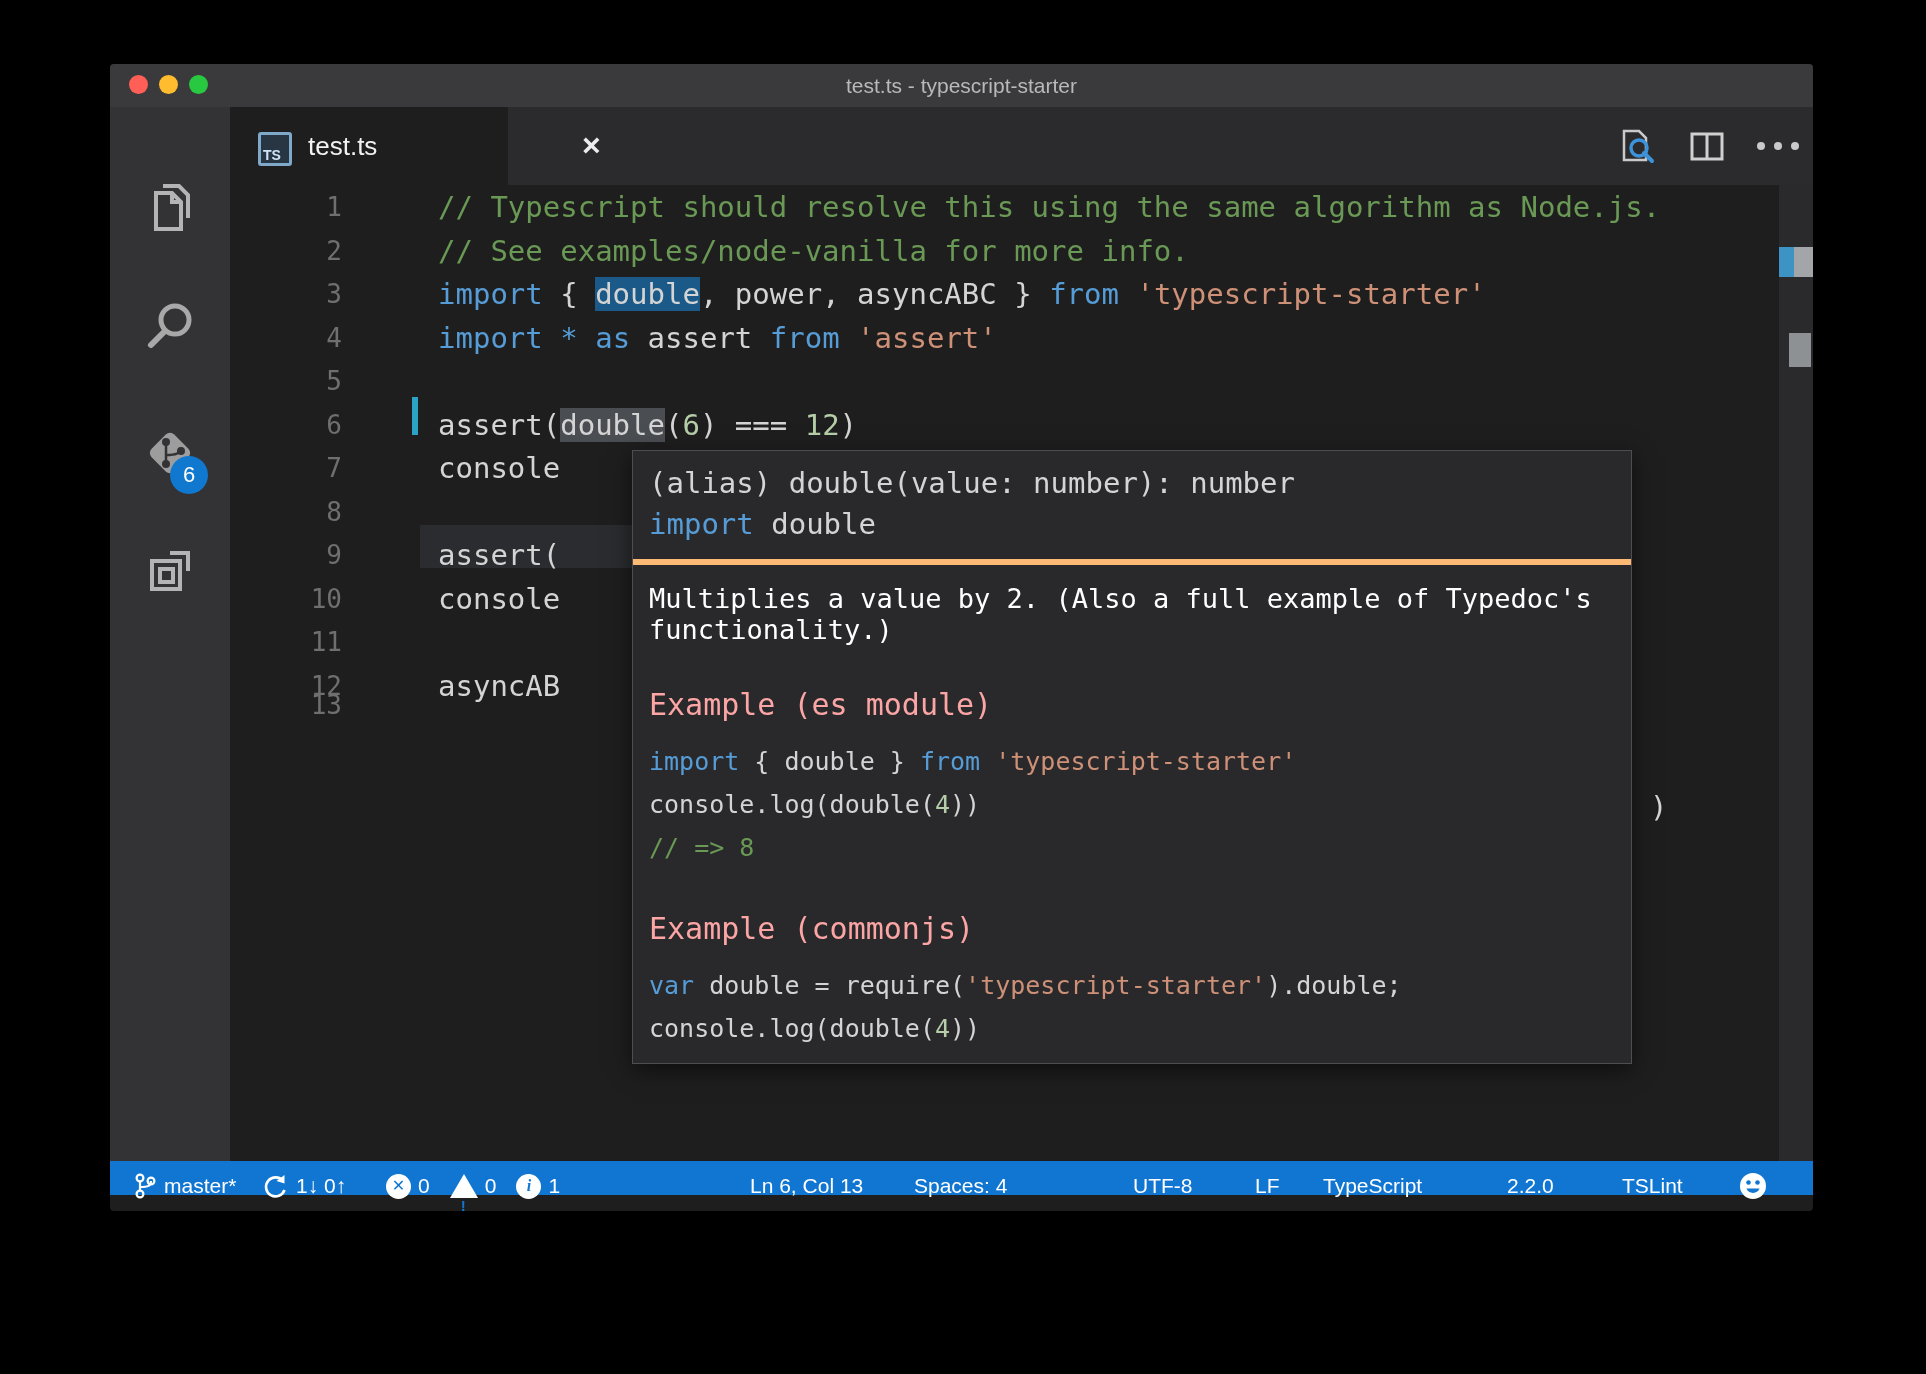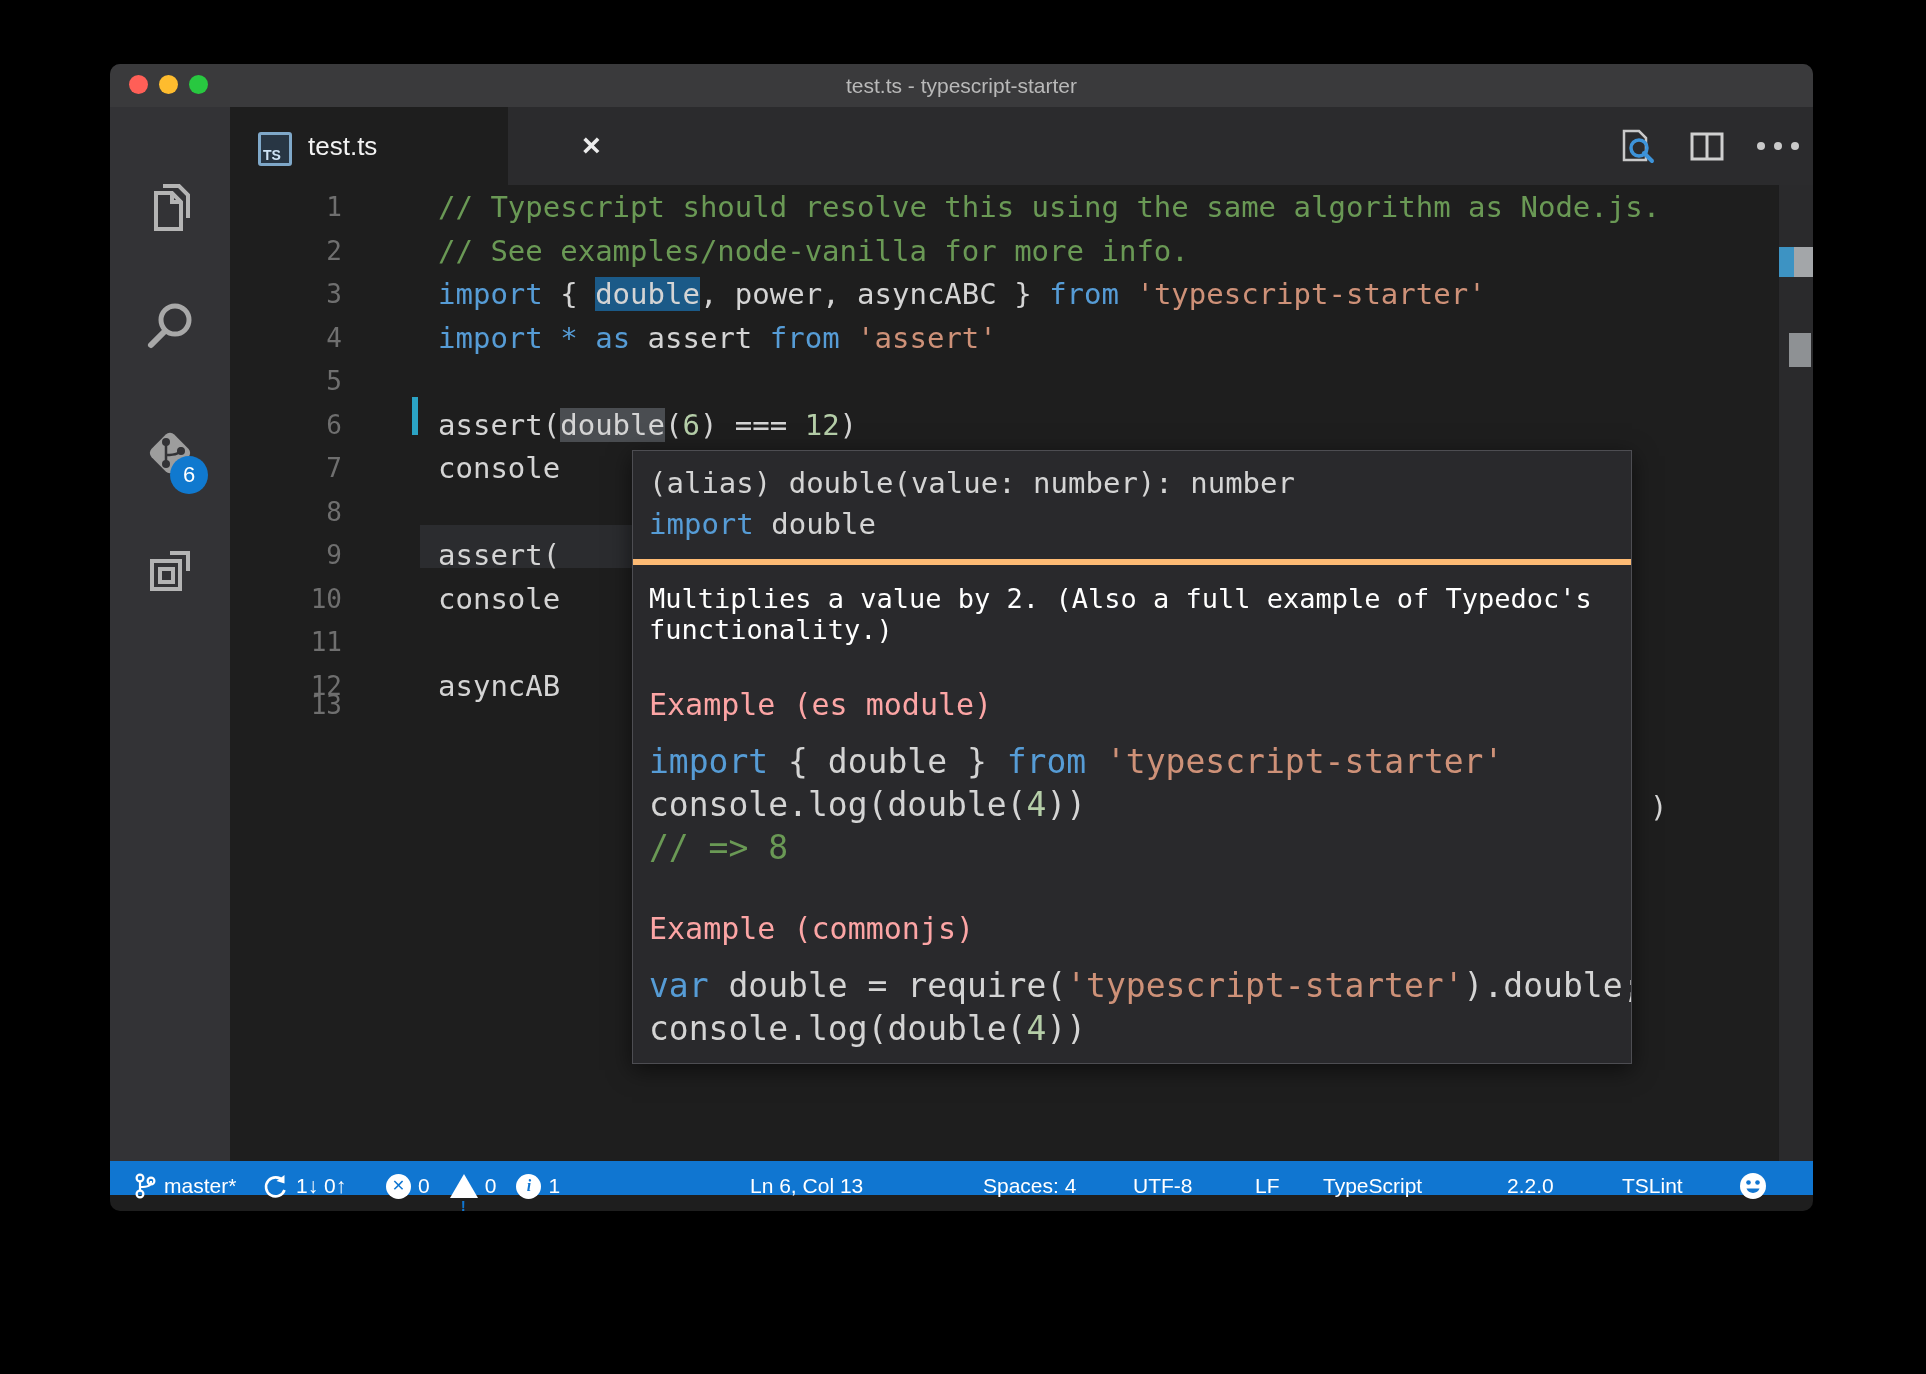--- a/index.html
+++ b/index.html
@@ -1,19 +1,19 @@
 <!DOCTYPE html>
 <html><head>
 <meta charset="utf-8">
 <style>
   html,body{margin:0;padding:0;background:#000;}
   .canvas{position:relative;width:1926px;height:1374px;background:#000;overflow:hidden;
           font-family:"Liberation Sans","DejaVu Sans",sans-serif;}
   .window{position:absolute;left:110px;top:64px;width:1703px;height:1147px;background:#1e1e1e;
-          border-radius:10px;overflow:hidden;box-shadow:0 18px 60px rgba(0,0,0,.7);}
+          border-radius:4px;overflow:hidden;box-shadow:0 18px 60px rgba(0,0,0,.7);}
   
   .titlebar{position:absolute;left:0;top:0;width:100%;height:43px;background:#3a3a3c;}
   .tlight{position:absolute;top:11px;width:19px;height:19px;border-radius:50%;}
   .tl-red{left:19px;background:#ff5f57;}
   .tl-yellow{left:49px;background:#febc2e;}
   .tl-green{left:79px;background:#28c840;}
   .win-title{position:absolute;left:0;top:0;width:100%;height:43px;line-height:43px;text-align:center;
              color:#b9b9b9;font-size:21px;}
   
   .activitybar{position:absolute;left:0;top:43px;width:120px;height:1054px;background:#333336;}
@@ -47,26 +47,26 @@
   .mark2{position:absolute;left:10px;top:148px;width:22px;height:34px;background:#8e9194;}
   
   .tooltip{position:absolute;left:402px;top:265px;width:1000px;height:614px;background:#29292c;
            border:1px solid #4d4d52;box-shadow:0 6px 22px rgba(0,0,0,.55);box-sizing:border-box;overflow:hidden;}
   .tt-sig{padding:12px 16px 14px 16px;border-bottom:6px solid #fdba74;}
   .tt-sig .sigline{font-family:"DejaVu Sans Mono","Liberation Mono",monospace;font-size:29px;line-height:41px;white-space:pre;color:#d8d8d8;}
   .tt-md{padding:14px 16px 0 16px;}
   .tt-desc{color:#ffffff;font-size:27px;margin:4px 0 0 0;}
   .tt-h{color:#fca5a5;font-size:30px;font-weight:400;margin:42px 0 0 0;}
   .tt-code{margin:18px 0 0 0;}
-  .tt-code .codeline{font-family:"DejaVu Sans Mono","Liberation Mono",monospace;font-size:33px;line-height:43px;white-space:pre;color:#d4d4d4;}
+  .tt-code .codeline{font-family:"DejaVu Sans Mono","Liberation Mono",monospace;font-size:25px;line-height:43px;white-space:pre;color:#d4d4d4;}
   
   .statusbar{position:absolute;left:0;top:1097px;width:1703px;height:34px;background:#1076d1;color:#fff;font-size:21px;}
   .sb{position:absolute;top:0;height:50px;line-height:50px;white-space:nowrap;display:flex;align-items:center;gap:8px;}
   .sb-branch{left:24px;} .sb-sync{left:152px;} .sb-errs{left:276px;gap:7px;}
-  .sb-ln{left:640px;} .sb-spaces{left:873px;justify-content:center;} .sb-enc{left:1023px;} .sb-eol{left:1145px;}
+  .sb-ln{left:640px;} .sb-spaces{left:804px;justify-content:center;} .sb-enc{left:1023px;} .sb-eol{left:1145px;}
   .sb-lang{left:1213px;} .sb-ver{left:1397px;} .sb-lint{left:1512px;} .sb-smile{left:1628px;}
   .ico-circle{width:25px;height:25px;border-radius:50%;background:#fff;color:#1076d1;font-weight:bold;font-size:16px;
               display:flex;align-items:center;justify-content:center;}
   .warn-tri{width:0;height:0;border-left:14px solid transparent;border-right:14px solid transparent;border-bottom:24px solid #fff;position:relative;}
   .warn-tri i{position:absolute;left:-3px;top:7px;font-style:normal;color:#1076d1;font-weight:bold;font-size:15px;}
 </style>
 </head>
 <body>
 
 <div class="canvas">

